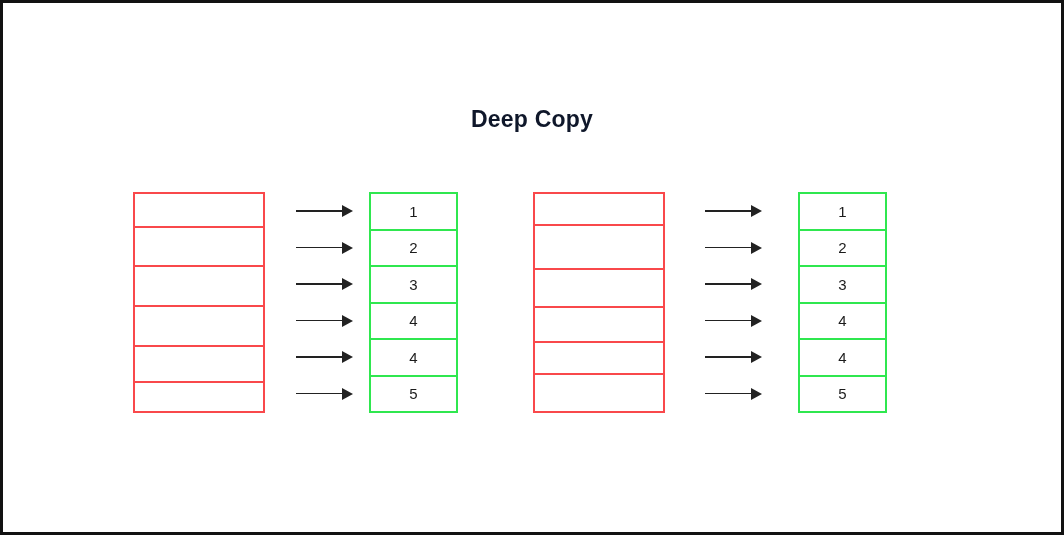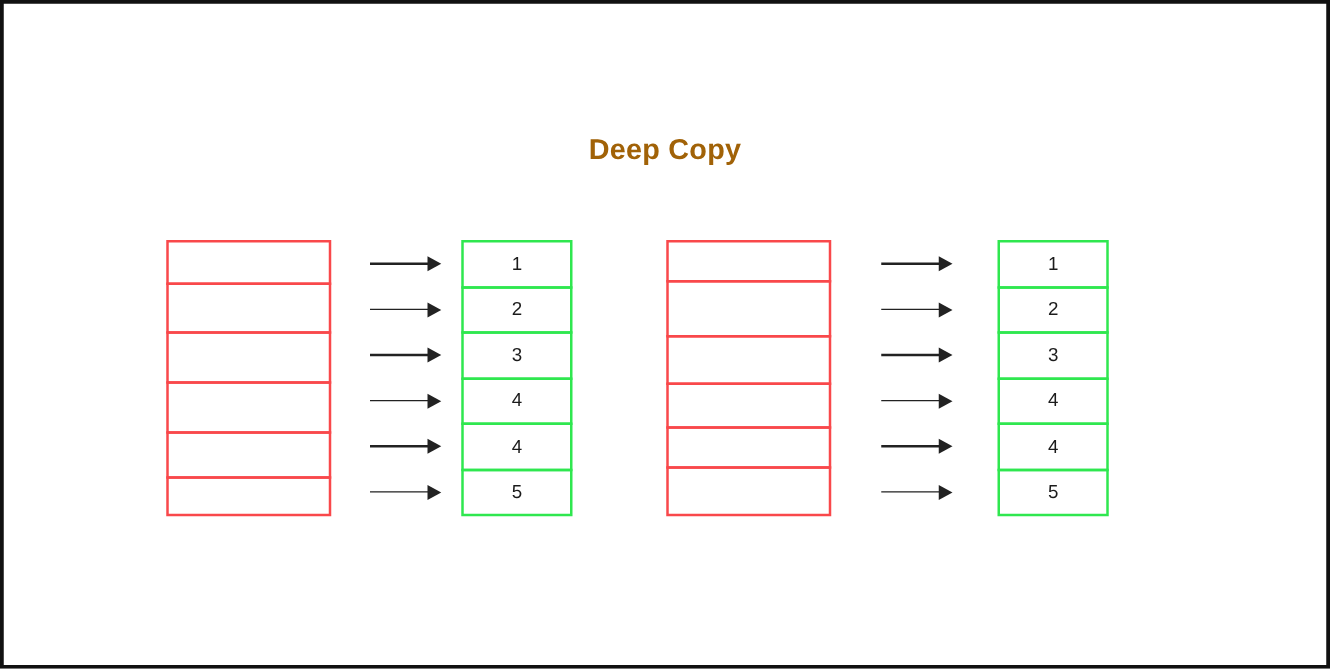--- a/index.html
+++ b/index.html
@@ -24,21 +24,21 @@
 
   
   #title {
     position: absolute;
     left: 0;
     right: 0;
     top: 103px;
     text-align: center;
     font-size: 23px;
     font-weight: bold;
-    color: #a16207;
+    color: #0f172a;
     letter-spacing: 0.2px;
     font-family: "Liberation Sans", sans-serif;
   }
 
   
   .group {
     position: absolute;
     top: 189px;
   }
   #group-left  { left: 130px; }

